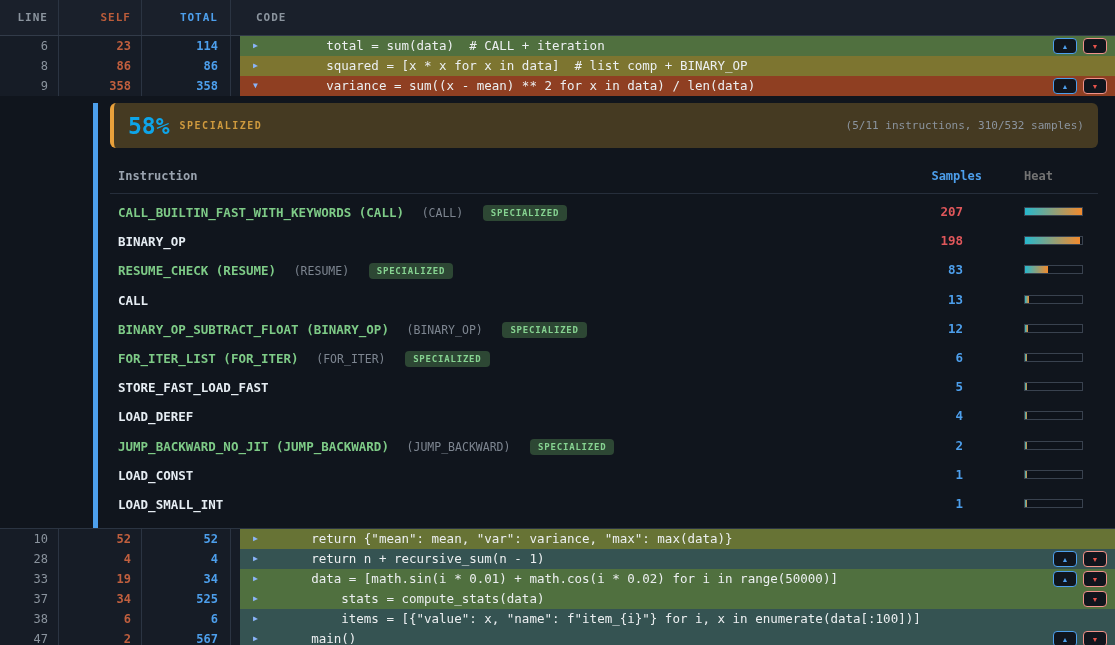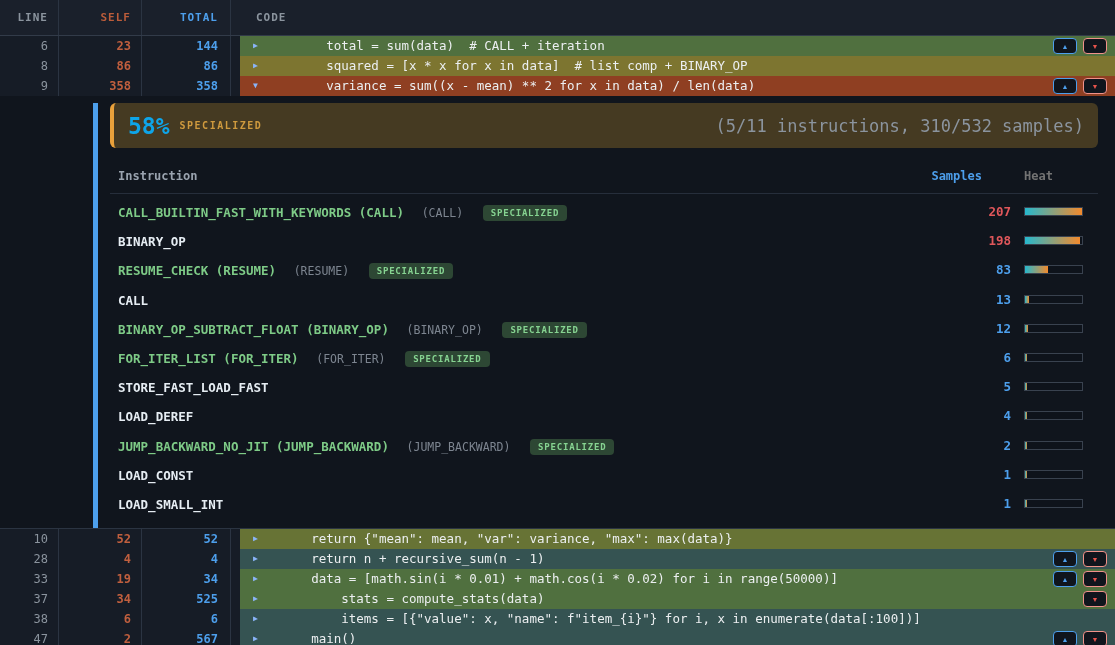--- a/index.html
+++ b/index.html
@@ -36,30 +36,30 @@
   .bottom-rows { border-top:1px solid #2b3442; }
 
   
   .panel { position:relative; height:425px; background:#10151d; }
   .active-line { position:absolute; left:93px; top:0; width:5px; height:100%; background:#4d9fec; }
   .panel-content { margin:7px 17px 0 110px; }
   .phdr { height:45px; background:#453a22; border-left:4px solid #e9a13b; border-radius:6px;
           display:flex; align-items:center; padding:0 14px; }
   .phdr .pct { color:#0ea5e9; font-size:23px; font-weight:bold; }
   .phdr .plabel { color:#cf9a3e; font-size:10px; font-weight:bold; letter-spacing:1.5px; margin-left:10px; }
-  .phdr .pmeta { margin-left:auto; color:#8b949e; font-size:17px; }
+  .phdr .pmeta { margin-left:auto; color:#8b949e; font-size:11px; }
 
   .itable-head { display:flex; align-items:center; padding:21px 0 10px 8px;
                  border-bottom:1px solid #262e3b; font-size:12px; font-weight:bold; color:#9aa3af;gap:29px; }
   .col-name { flex:1; }
   .col-samples { width:100px; text-align:right; color:#4d9fec; }
   .col-heat { width:74px; margin-left:13px; color:#737373; }
 
   .irows { margin-top:3px; }
-  .irow { display:flex; align-items:center; height:29.2px; padding-left:8px; }
+  .irow { display:flex; align-items:center; height:29.2px; padding-left:8px;gap:48px; }
   .i-name { font-size:12.5px; font-weight:bold; color:#e6edf3; }
   .i-name.spec { color:#7ecb87; }
   .i-base { font-size:11.5px; color:#7d8590; margin-left:8px; }
   .i-badge { display:inline-block; margin-left:10px; background:#2d4734; color:#86d391;
              font-size:9px; font-weight:bold; letter-spacing:0.8px; border-radius:4px;
              padding:3px 8px; vertical-align:1px; }
   .i-samples { width:100px; text-align:right; font-size:12.5px; font-weight:bold; color:#4d9fec; }
   .i-samples.hot { color:#e0575b;text-align:right; }
   .i-heat { width:74px; margin-left:13px; }
   .i-heat-track { width:59px; height:9px; border:1px solid #39424f; background:#0e131b; }
@@ -74,21 +74,21 @@
     <div class="h-line">LINE</div>
     <div class="h-self">SELF</div>
     <div class="h-total">TOTAL</div>
     <div class="h-code">CODE</div>
   </div>
 
   <div id="top-rows">
       <div class="crow">
     <div class="c-line">6</div>
     <div class="c-self">23</div>
-    <div class="c-total">144</div>
+    <div class="c-total">114</div>
     <div class="c-gap"></div>
     <div class="c-code" style="background: rgb(80, 112, 63);">
       <span class="arrow">▶</span>
       <span class="codetext">        total = sum(data)  # CALL + iteration</span>
       <span class="btns">
         <button class="bump up">▲</button>
         <button class="bump down">▼</button>
       </span>
     </div>
   </div>

